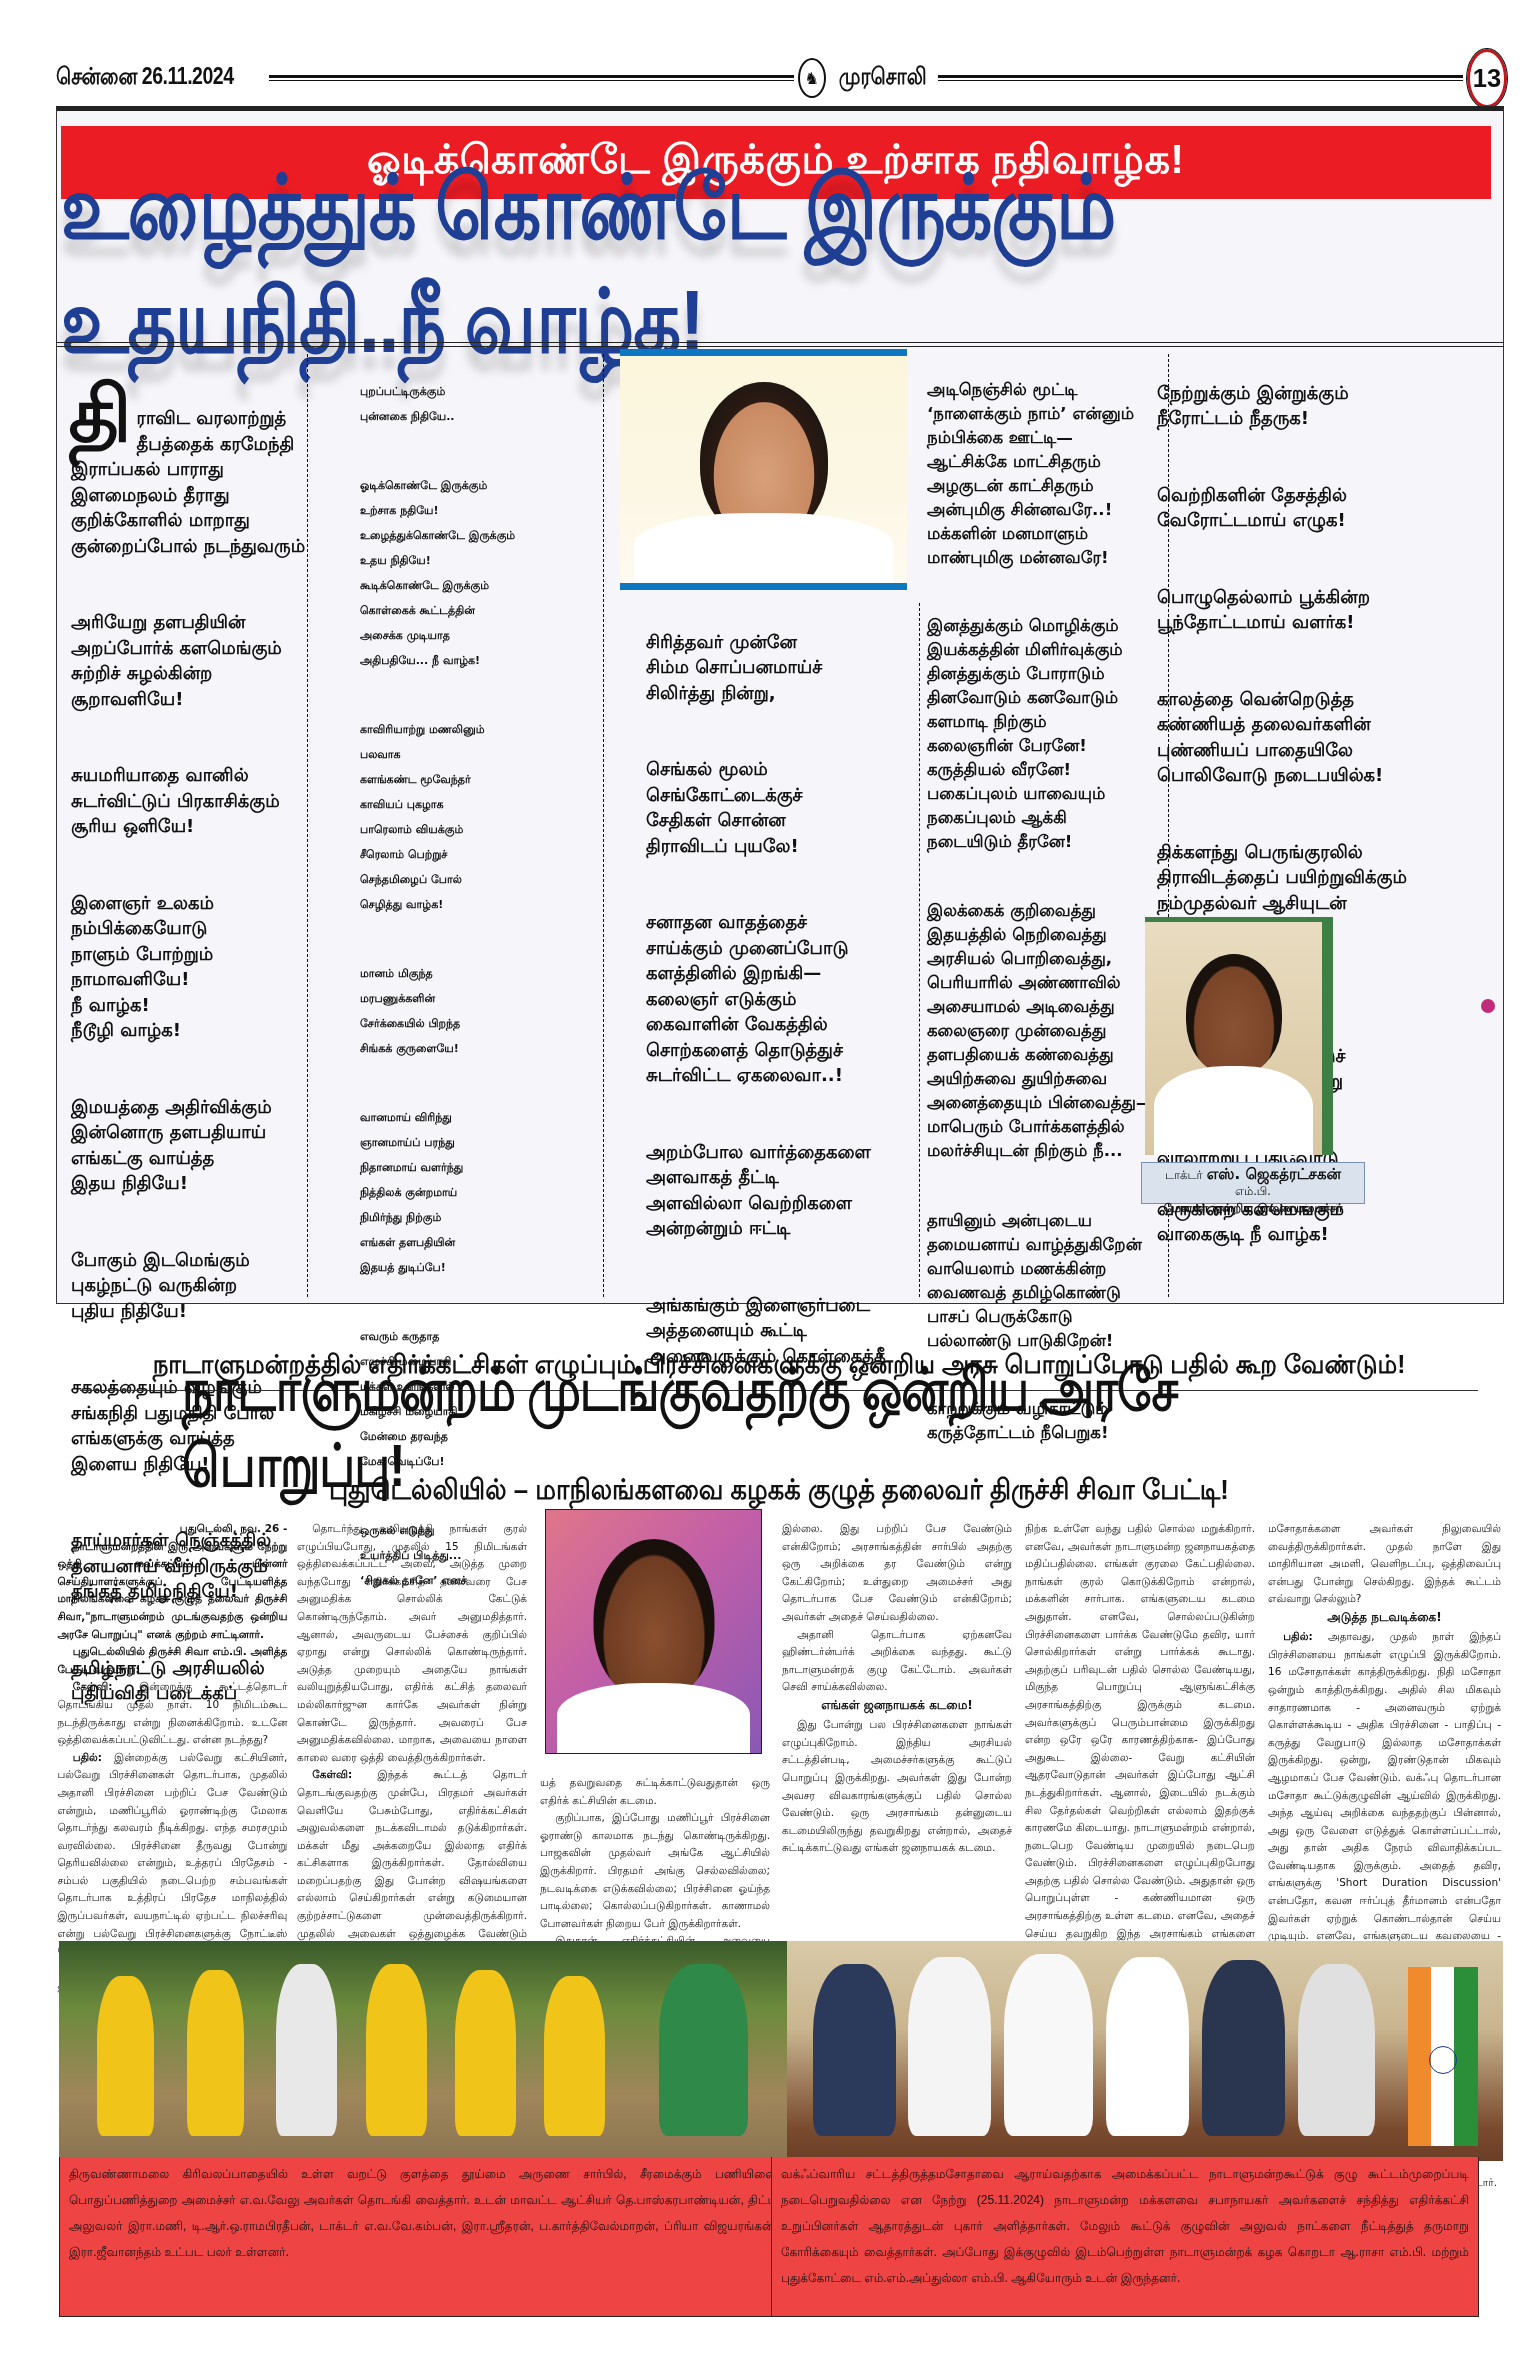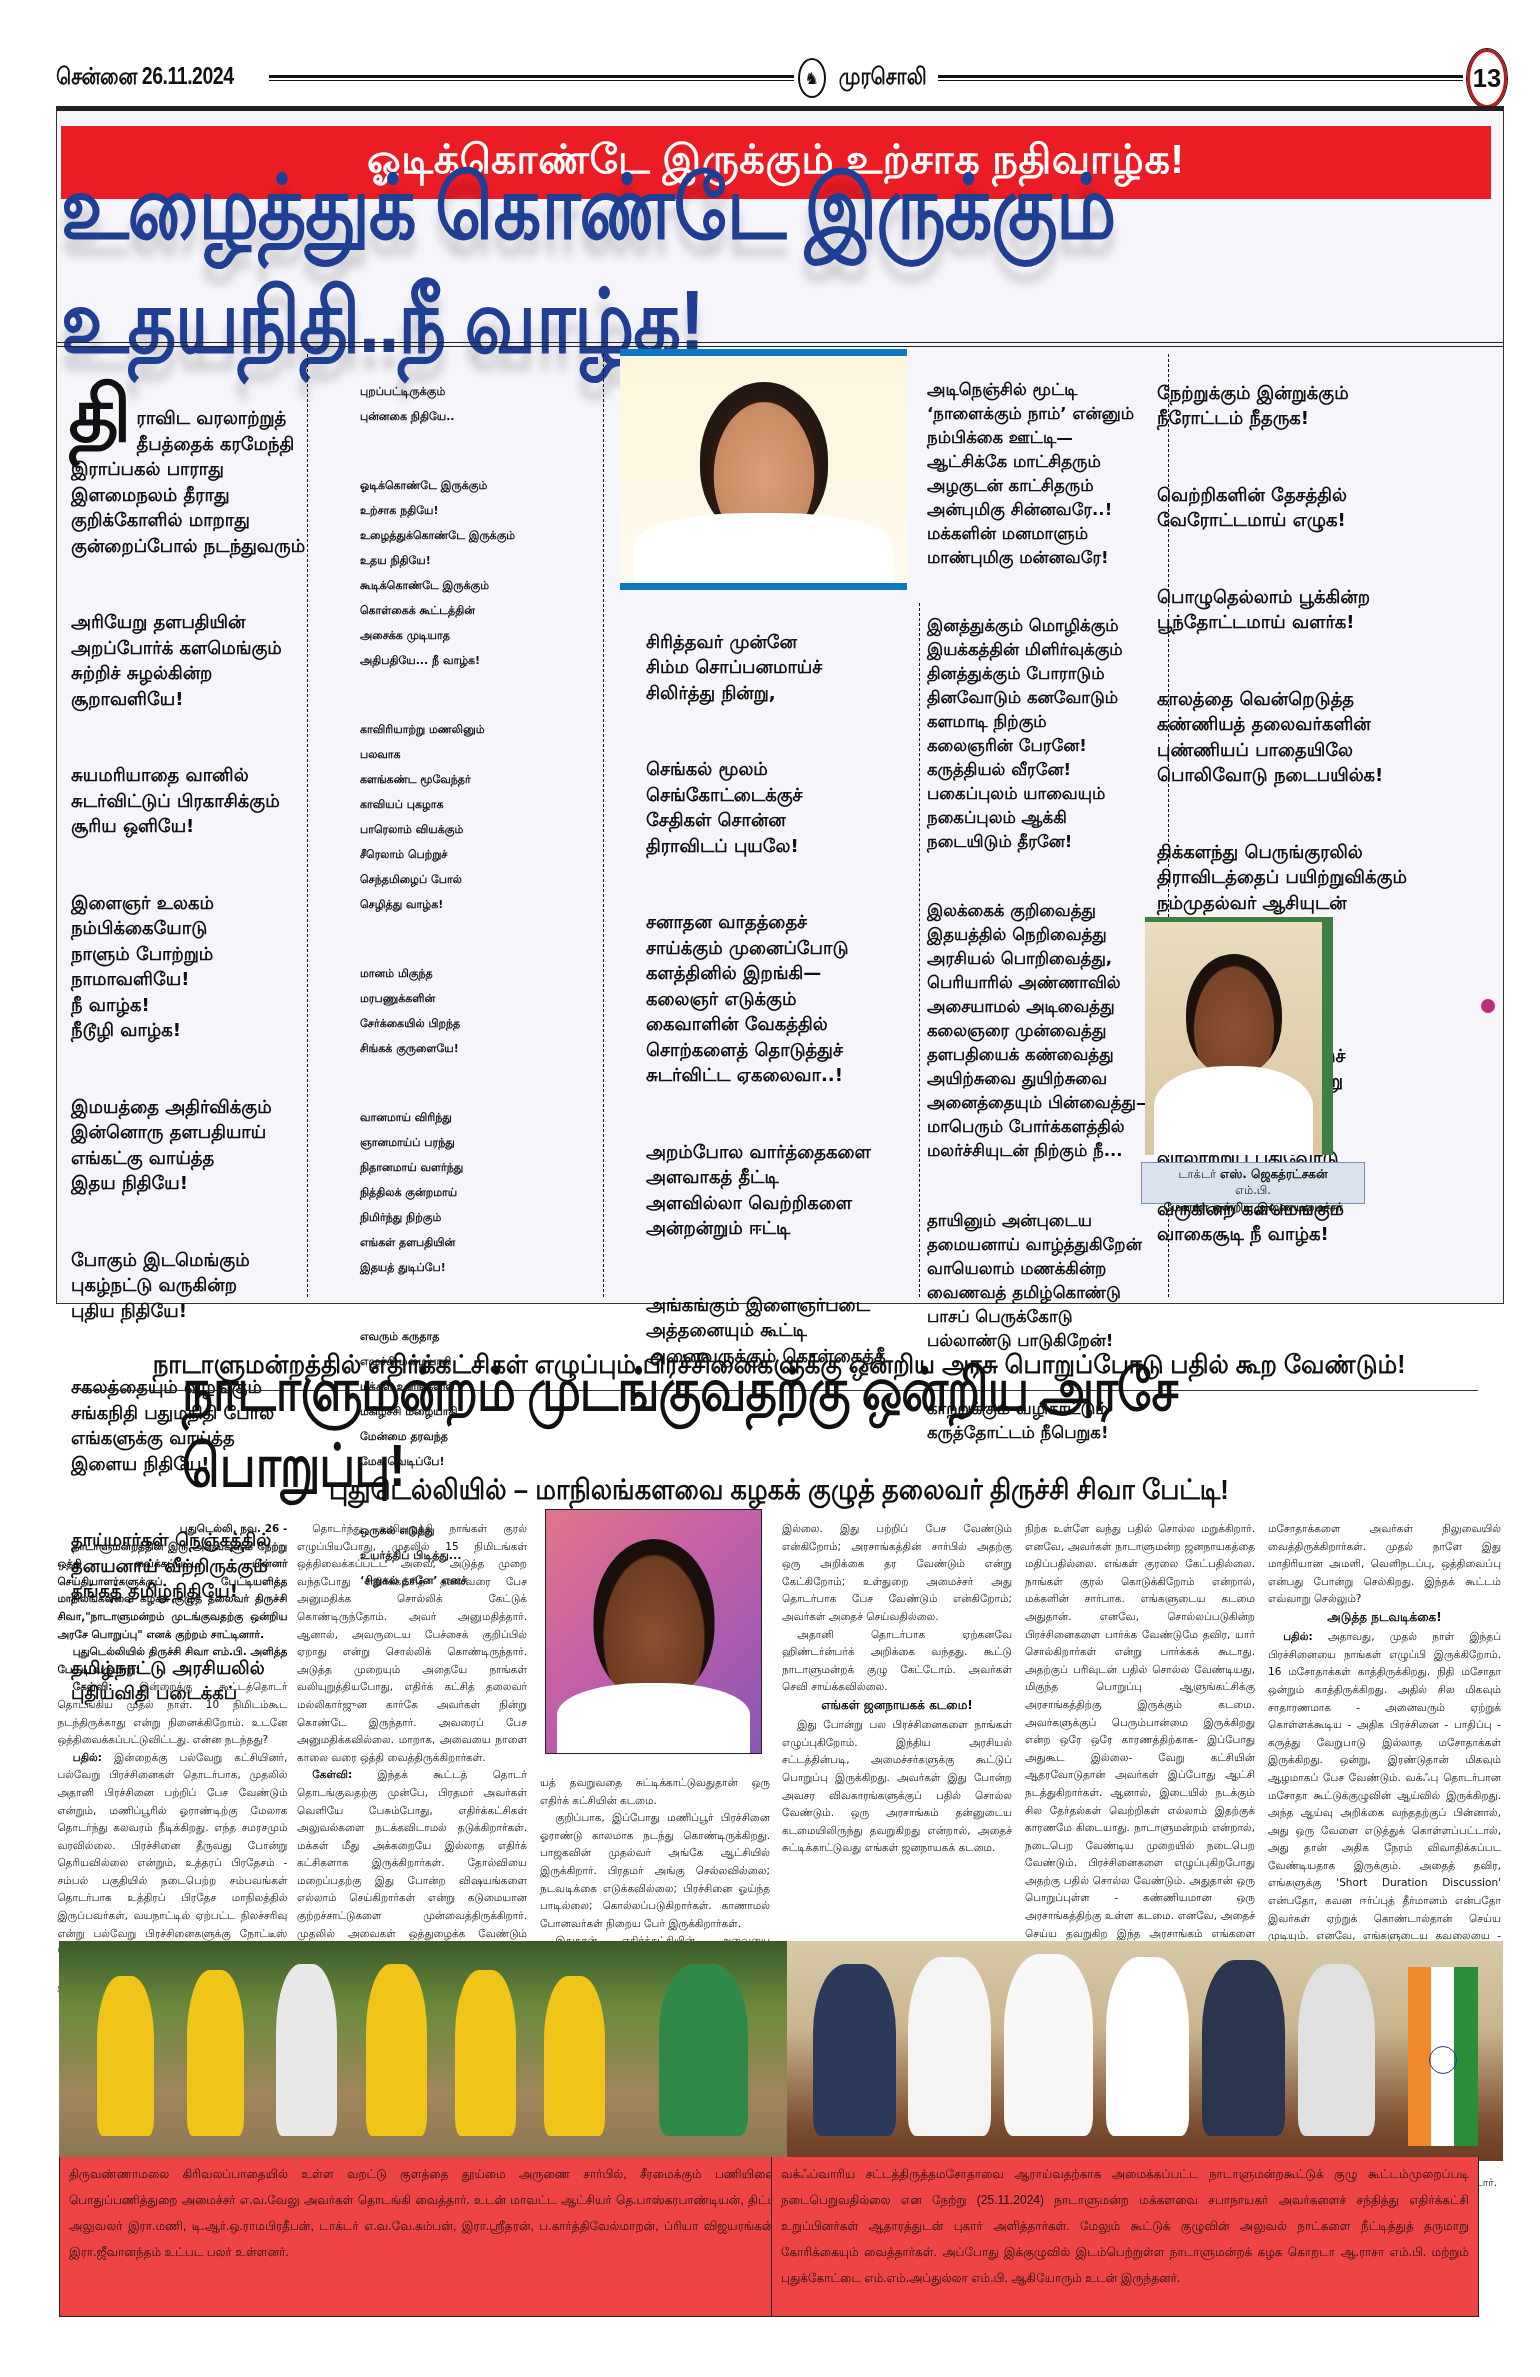--- a/index.html
+++ b/index.html
@@ -263,21 +263,21 @@
   <div class="pink-dot"></div>
 </section>
 
 <div class="photo-frame photo-jagath">
   <div class="face" style="top:32px;width:96px;height:121px;background:radial-gradient(ellipse at 50% 62%,#8a5234 0%,#7a4428 58%,#1c120c 60%,#111 100%);"></div>
   <div class="shirt" style="height:89px;"></div>
 </div>
 <div class="caption-jagath">
   <div>
     <span style="font-weight:normal">டாக்டர்</span>
-    <span style="font-size:12px">எஸ். ஜெகத்ரட்சகன்</span>
+    <span style="font-size:15px">எஸ். ஜெகத்ரட்சகன்</span>
     <span style="font-weight:normal">எம்.பி.</span>
   </div>
   <div>மேனாள் ஒன்றிய இணையமைச்சர்</div>
 </div>
 
 <section class="news">
   <div class="kicker">நாடாளுமன்றத்தில் எதிர்க்கட்சிகள் எழுப்பும் பிரச்சினைகளுக்கு ஒன்றிய அரசு பொறுப்போடு பதில் கூற வேண்டும்!</div>
   <h1 class="headline">நாடாளுமன்றம் முடங்குவதற்கு ஒன்றிய அரசே பொறுப்பு!</h1>
   <h2 class="subhead">புதுடெல்லியில் – மாநிலங்களவை கழகக் குழுத் தலைவர் திருச்சி சிவா பேட்டி!</h2>
 

